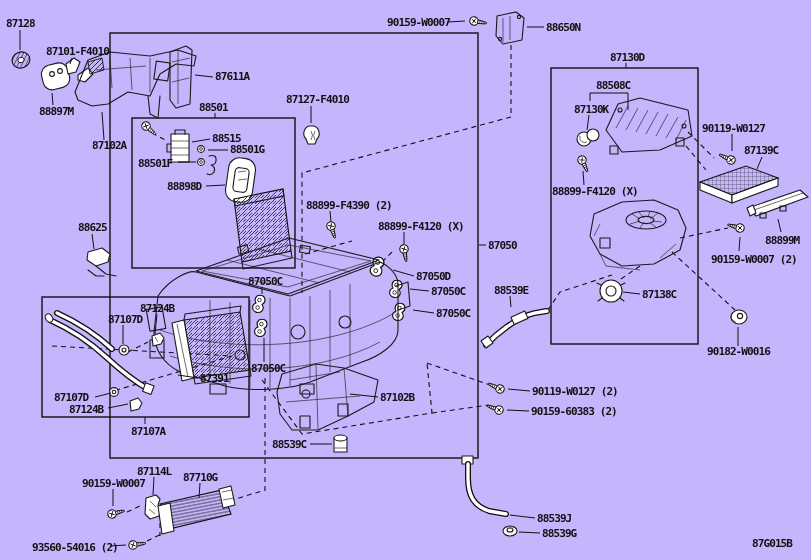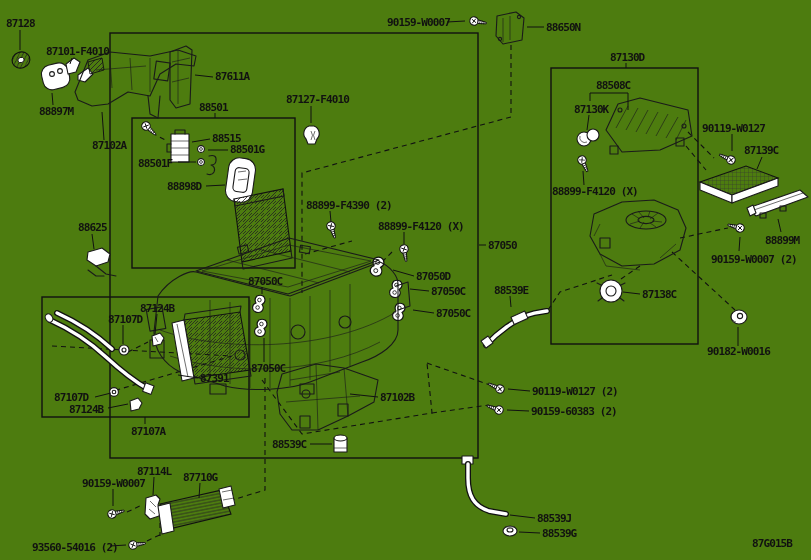--- a/index.html
+++ b/index.html
@@ -1,16 +1,16 @@
 <!DOCTYPE html>
 <html><head>
 <meta charset="utf-8">
 <style>
   html,body{margin:0;padding:0;background:#fff;}
-  .stage{position:relative;width:811px;height:560px;background:#4d7c0f;overflow:hidden;
+  .stage{position:relative;width:811px;height:560px;background:#c4b5fd;overflow:hidden;
          font-family:"DejaVu Sans Mono", monospace;}
   svg{position:absolute;left:0;top:0;}
   .lbl{font:700 11px "DejaVu Sans Mono", monospace;letter-spacing:-0.9px;fill:#111;}
   .ln{stroke:#111;stroke-width:1;fill:none;}
   .part{stroke:#1a1a1a;stroke-width:1.1;fill:#fff;stroke-linejoin:round;stroke-linecap:round;}
   .partn{stroke:#1a1a1a;stroke-width:1.1;fill:none;stroke-linejoin:round;stroke-linecap:round;}
   .thin{stroke:#1a1a1a;stroke-width:0.7;fill:none;opacity:.9;}
   .box{stroke:#111;stroke-width:1.4;fill:none;}
   .dash{stroke:#111;stroke-width:1.1;fill:none;stroke-dasharray:5 4;}
   .tube{stroke:#111;stroke-width:6;fill:none;stroke-linecap:round;}

